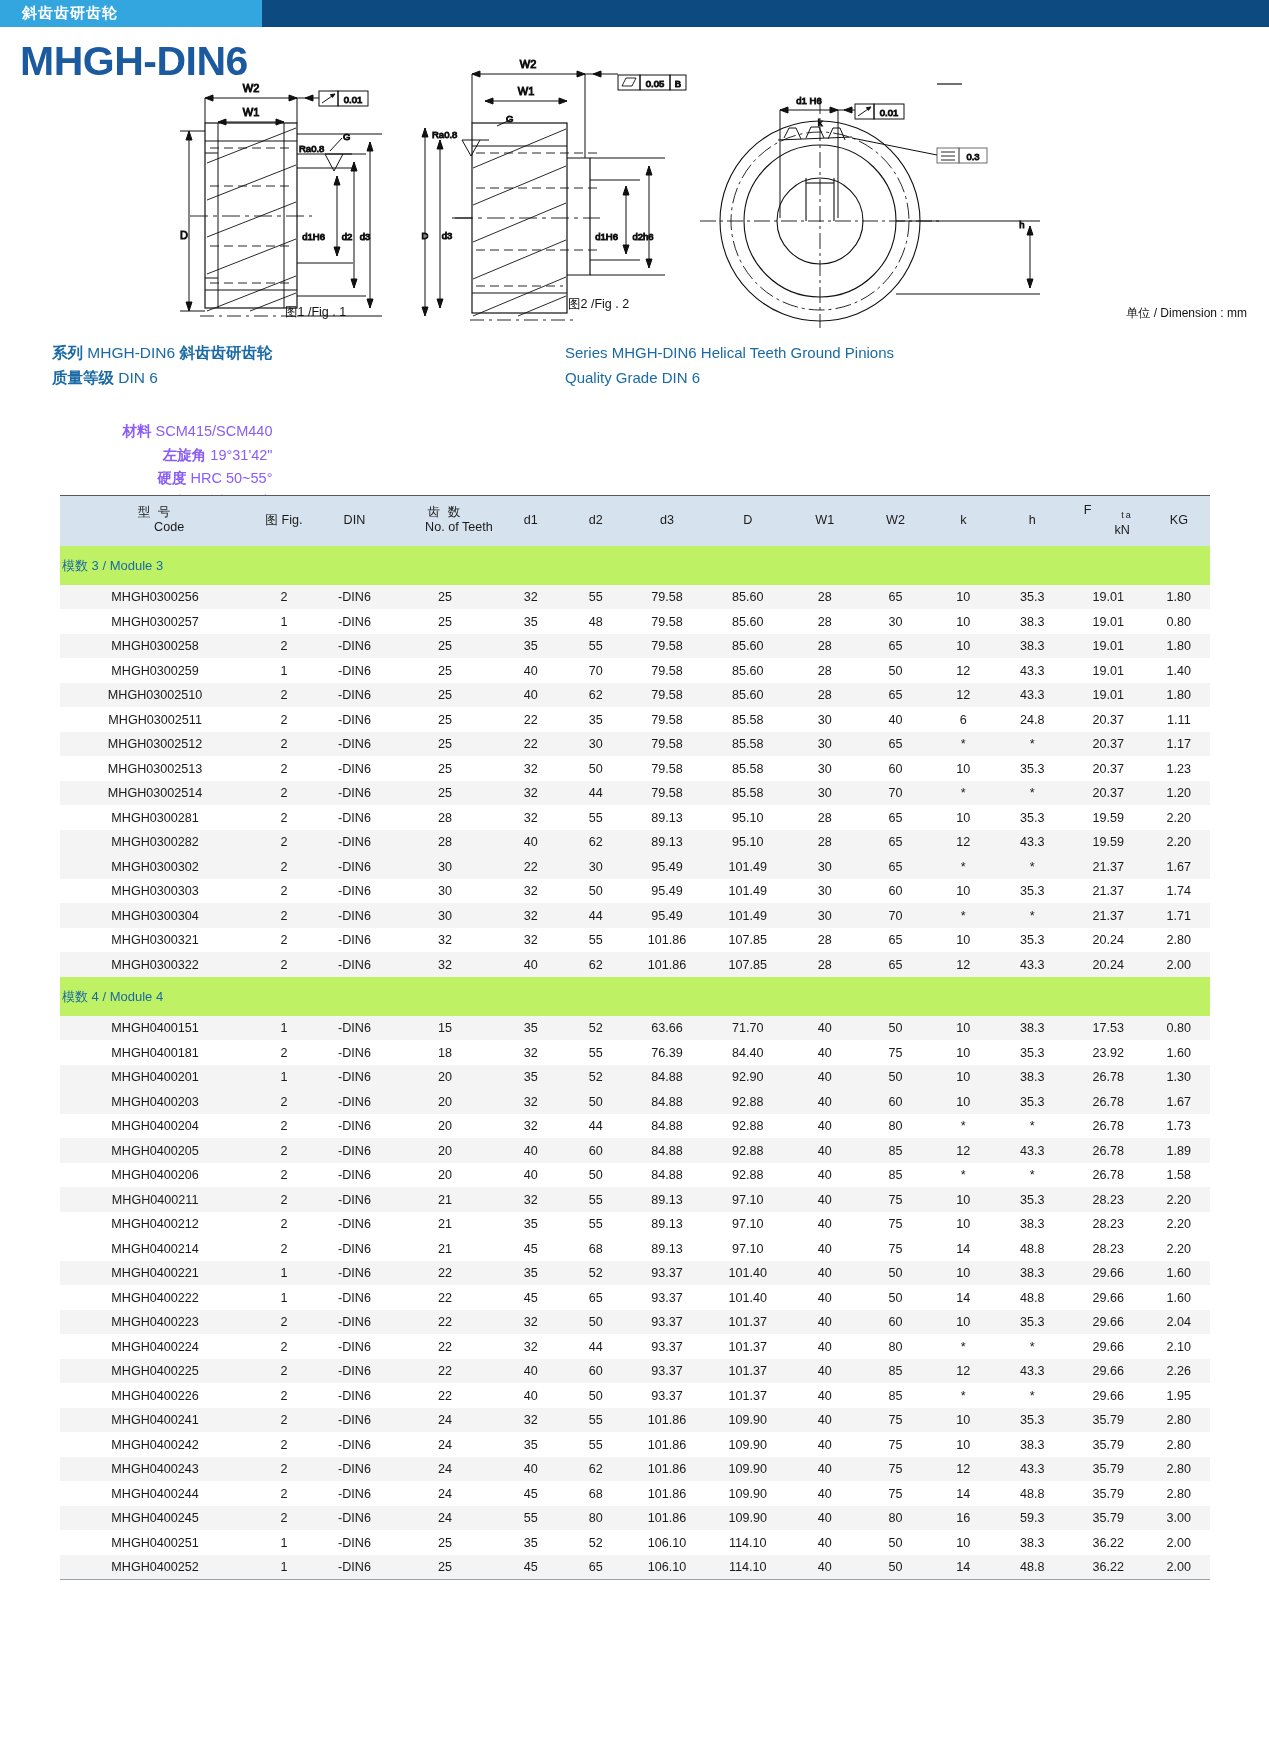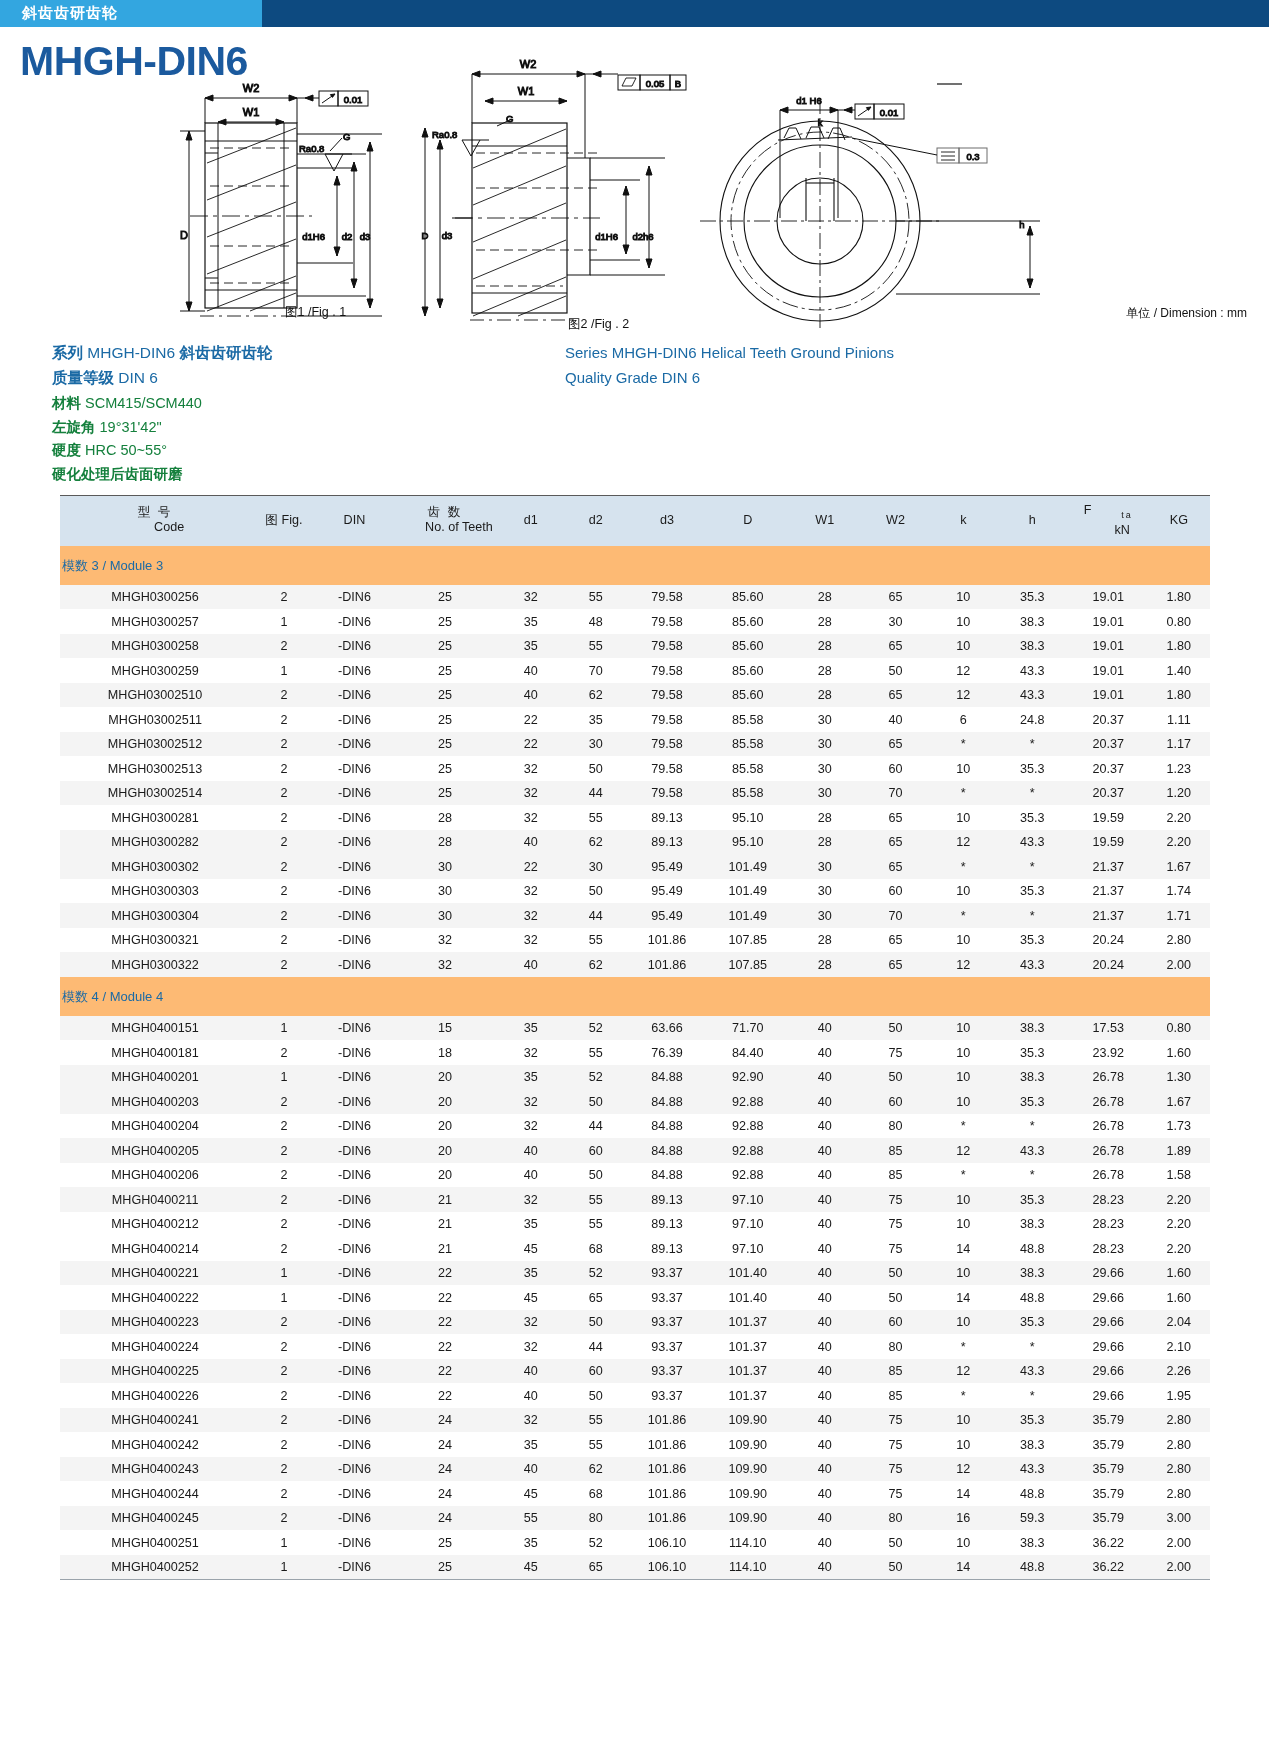--- a/index.html
+++ b/index.html
@@ -43,21 +43,21 @@
     font-size: 12px; color: #111;
   }
 
   
   .specs { position: absolute; top: 340px; left: 0; width: 1269px; }
   .spec-col-cn { position: absolute; left: 52px; top: 0; }
   .spec-col-en { position: absolute; left: 565px; top: 0; }
 
   .spec-series { color: #1b6aa5; font-size: 15.5px; line-height: 25px; }
   .spec-series .cn-bold { font-weight: bold; }
-  .spec-mat { margin-top: 2px; font-size: 14.5px; line-height: 23.5px; color: #15803d; }
+  .spec-mat { margin-top: 30px; font-size: 14.5px; line-height: 23.5px; color: #8b5cf6; text-align: right; }
   .spec-mat .cn-bold { font-weight: bold; }
   .spec-col-en .spec-series { color: #1b6aa5; font-size: 15px; line-height: 25px; }
   .spec-col-en .spec-mat { font-size: 14px; line-height: 23.5px; }
 
   
   table.data {
     position: absolute; top: 495px; left: 60px;
     width: 1150px;
     border-collapse: collapse;
     font-size: 12.6px;
@@ -78,21 +78,21 @@
   table.data td {
     text-align: center;
     padding: 5.5px 0 5.0px;
     white-space: nowrap;
   }
   tr.stripe td { background: #f4f4f4; }
   tr.module-head td {
     text-align: left;
     color: #1b6aa5;
     padding: 11px 0 10px 2px;
-    background: #fdba74;
+    background: #bef264;
     font-size: 13px;
     margin-left: 8px;
   }
   tr.last-row td { border-bottom: 1.2px solid #9aa3ab; margin-top: 44px; }
 
   
   .c-code { width: 200px; }
   .c-fig  { width: 72px; }
   .c-din  { width: 78px; }
   .c-teeth{ width: 112px; }
@@ -347,21 +347,21 @@
       <line x1="896" y1="193" x2="1040" y2="193"></line>
       <line x1="896" y1="266" x2="1040" y2="266"></line>
       <line x1="1030" y1="198" x2="1030" y2="260"></line>
       <path d="M1030,198 l-3,9 l6,0 z" fill="#111"></path>
       <path d="M1030,260 l-3,-9 l6,0 z" fill="#111"></path>
       <text class="dim-label-sm" x="1022" y="200" text-anchor="middle">h</text>
     </g>
   </svg>
 
   <div class="fig-caption" style="left:285px; top:276px;">图1 /Fig . 1</div>
-  <div class="fig-caption" style="left:568px; top:288px;">图2 /Fig . 2</div>
+  <div class="fig-caption" style="left:568px; top:268px;">图2 /Fig . 2</div>
 </div>
 
 <div class="unit-note">单位 / Dimension : mm</div>
 
 <div class="specs">
 
   <div class="spec-col-cn">
     <div class="spec-series">
       <div>
         <span class="cn-bold">系列</span>

